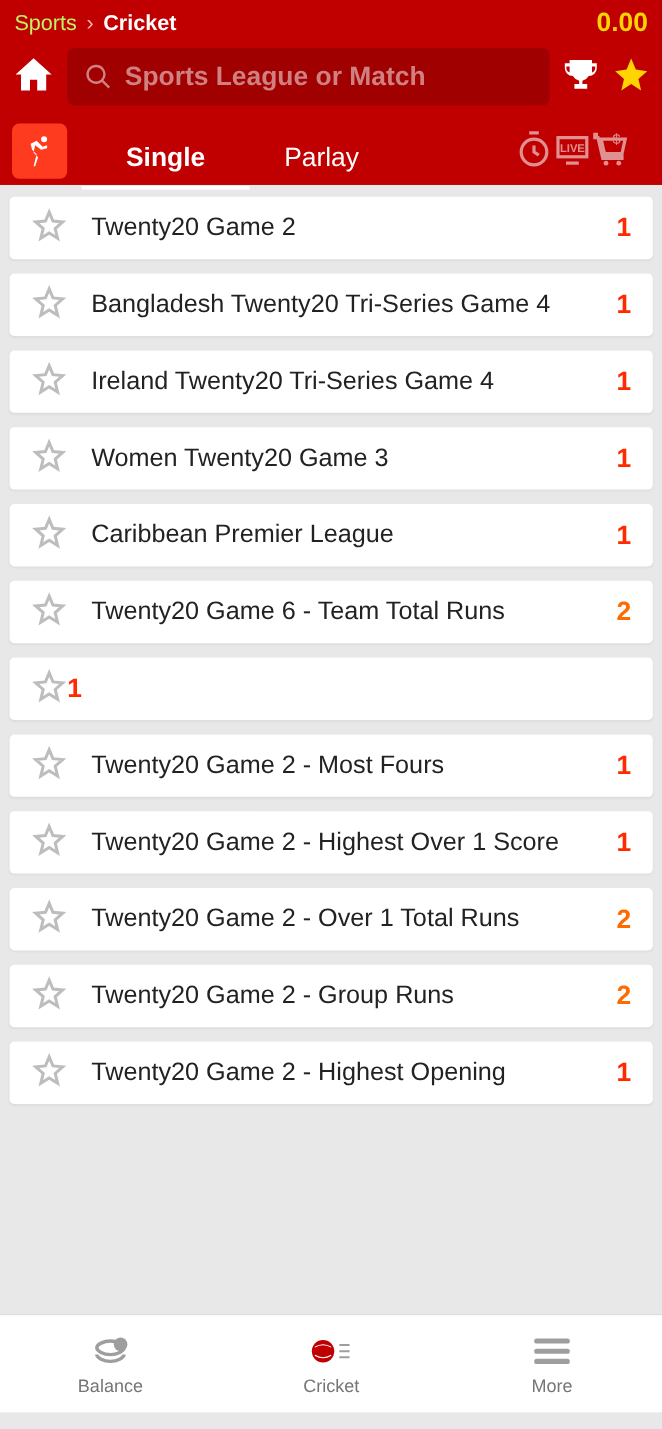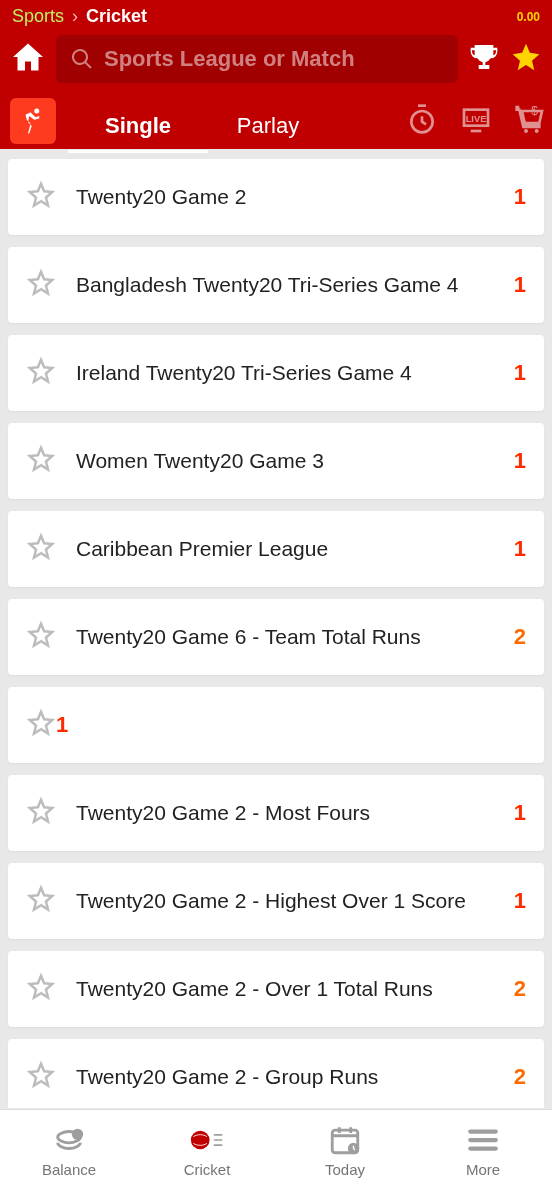--- a/index.html
+++ b/index.html
@@ -2,47 +2,47 @@
 <html><head>
 <meta charset="utf-8">
 <style>
   * { box-sizing: border-box; margin: 0; padding: 0; }
   html, body { width: 552px; height: 1191px; font-family: Arial, Helvetica, sans-serif; background: #e8e8e8; overflow: hidden; }
   .header { background: #c00000; }
   .breadcrumb { display: flex; align-items: center; padding: 6px 12px 2px 12px; font-size: 18px; }
   .breadcrumb a { color: #bef264; text-decoration: none; }
   .breadcrumb .sep { color: #ffb0b0; margin: 0 8px; }
   .breadcrumb .current { color: #fff; font-weight: bold; }
-  .balance { margin-left: auto; color: #ffd400; font-weight: bold; font-size: 12px; }
+  .balance { margin-left: auto; color: #ffd400; font-weight: bold; font-size: 22px; }
   .topbar { display: flex; align-items: center; padding: 6px 10px 10px 10px; gap: 10px; }
   .home-icon svg { width: 36px; height: 36px; fill: #fff; }
   .searchwrap { flex: 1; background: #a00000; border-radius: 6px; height: 48px; display: flex; align-items: center; padding: 0 14px; }
   .searchwrap svg { width: 24px; height: 24px; fill: #d08080; margin-right: 10px; }
   .searchwrap input { flex: 1; background: transparent; border: none; outline: none; font-size: 22px; color: #fff; font-weight: bold; }
   .searchwrap input::placeholder { color: #d08080; }
   .trophy-icon svg { width: 32px; height: 32px; fill: #fff; }
   .fav-star svg { width: 32px; height: 32px; fill: #ffd400; }
   .tabs { display: flex; align-items: center; background: #c00000; height: 56px; }
   .running-icon { width: 46px; height: 46px; background: #ff3b1f; border-radius: 6px; margin-left: 10px; display: flex; align-items: center; justify-content: center; }
   .running-icon svg { width: 30px; height: 30px; fill: #fff; }
   .tab { color: #fff; font-size: 22px; text-align: center; cursor: pointer; margin-top: 10px; }
   .tab.active { font-weight: bold; }
   .tab-single { width: 140px; margin-left: 12px; position: relative; }
   .tab-single.active::after { content:''; position:absolute; left:0; right:0; bottom:-14px; height:3px; background:#fff; }
   .tab-parlay { width: 120px; }
-  .right-icons { margin-left: auto; display: flex; gap: 22px; padding-right: 6px; }
+  .right-icons { margin-left: auto; display: flex; padding-right: 27px; }
   .right-icons svg { width: 32px; height: 32px; fill: #e09090; }
   .content { padding: 10px 8px 0 8px; height: calc(1191px - 150px - 82px); overflow: hidden; }
-  .card { background: #fff; border-radius: 4px; margin-bottom: 12px; height: 76px; display: flex; align-items: center; padding: 0 18px; box-shadow: 0 1px 2px rgba(0,0,0,0.05); }
+  .card { background: #fff; border-radius: 4px; margin-bottom: 12px; height: 52px; display: flex; align-items: center; padding: 0 18px; box-shadow: 0 1px 2px rgba(0,0,0,0.05); }
   .card .star svg { width: 30px; height: 30px; fill: none; stroke: #bdbdbd; stroke-width: 2; }
   .card .title { flex: 1; margin-left: 20px; font-size: 21px; color: #222; white-space: nowrap; overflow: hidden; text-overflow: ellipsis; }
   .card .count { font-size: 22px; font-weight: bold; }
   .count.c1 { color: #ff2a00; }
   .count.c2 { color: #ff6a00; }
-  .bottomnav { position: absolute; bottom: 0; left: 0; width: 552px; height: 82px; background: #fff; border-top: 1px solid #ddd; display: flex; }
+  .bottomnav { position: absolute; bottom: 14px; left: 0; width: 552px; height: 82px; background: #fff; border-top: 1px solid #ddd; display: flex; }
   .navitem { flex: 1; display: flex; flex-direction: column; align-items: center; justify-content: center; gap: 4px; cursor: pointer; }
   .navitem svg { width: 34px; height: 34px; fill: #9e9e9e; }
   .navitem.active svg .ball { fill: #c00000; }
   .navitem .label { font-size: 15px; color: #757575; }
 </style>
 </head>
 <body>
 
 <div class="header">
   <div class="breadcrumb">
@@ -200,26 +200,17 @@
   <div class="navitem active">
     <svg viewBox="0 0 40 24">
         <circle class="ball" cx="12" cy="12" r="11" fill="#c00000"></circle>
         <path d="M4 8c5-3 11-3 16 0M4 16c5 3 11 3 16 0" stroke="#fff" stroke-width="1" fill="none"></path>
         <path d="M28 6h10M28 12h10M28 18h10" stroke="#9e9e9e" stroke-width="2"></path>
       </svg>
     <span class="label">Cricket</span>
   </div>
   <div class="navitem">
     <svg viewBox="0 0 24 24">
-        <rect x="3" y="5" width="18" height="16" rx="2" fill="none" stroke="#9e9e9e" stroke-width="2"></rect>
-        <path d="M3 9h18M8 3v4M16 3v4" stroke="#9e9e9e" stroke-width="2"></path>
-        <circle cx="18" cy="18" r="4" fill="#9e9e9e"></circle>
-        <path d="M18 16v2l1 1" stroke="#fff" stroke-width="1"></path>
-      </svg>
-    <span class="label">Today</span>
-  </div>
-  <div class="navitem">
-    <svg viewBox="0 0 24 24">
         <path d="M3 6h18M3 12h18M3 18h18" stroke="#9e9e9e" stroke-width="3" stroke-linecap="round"></path>
       </svg>
     <span class="label">More</span>
   </div>
 </div>
 
 </body></html>

